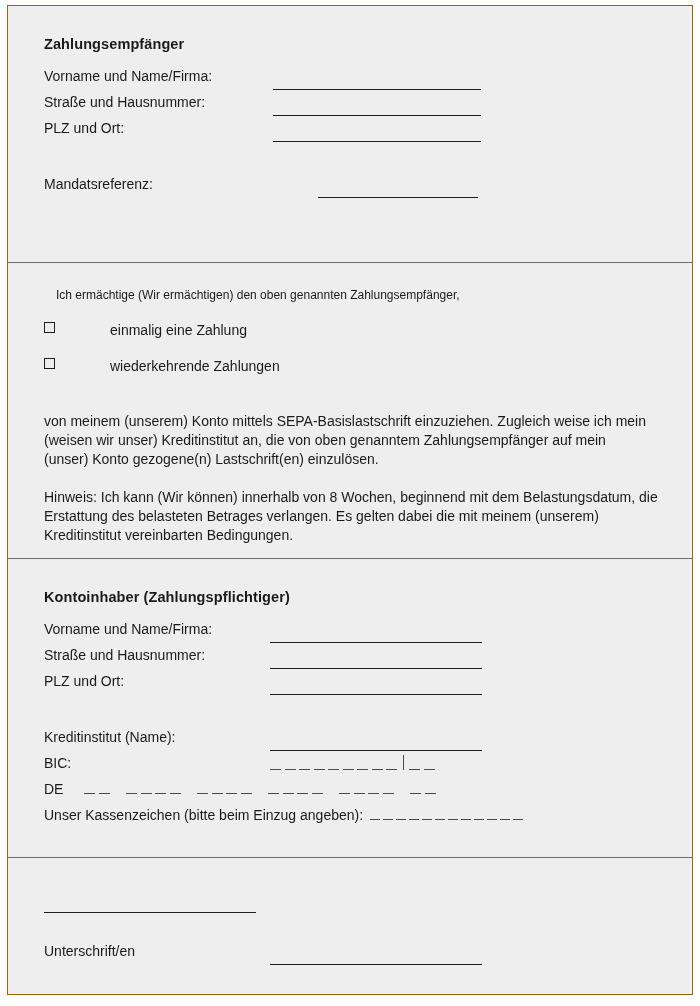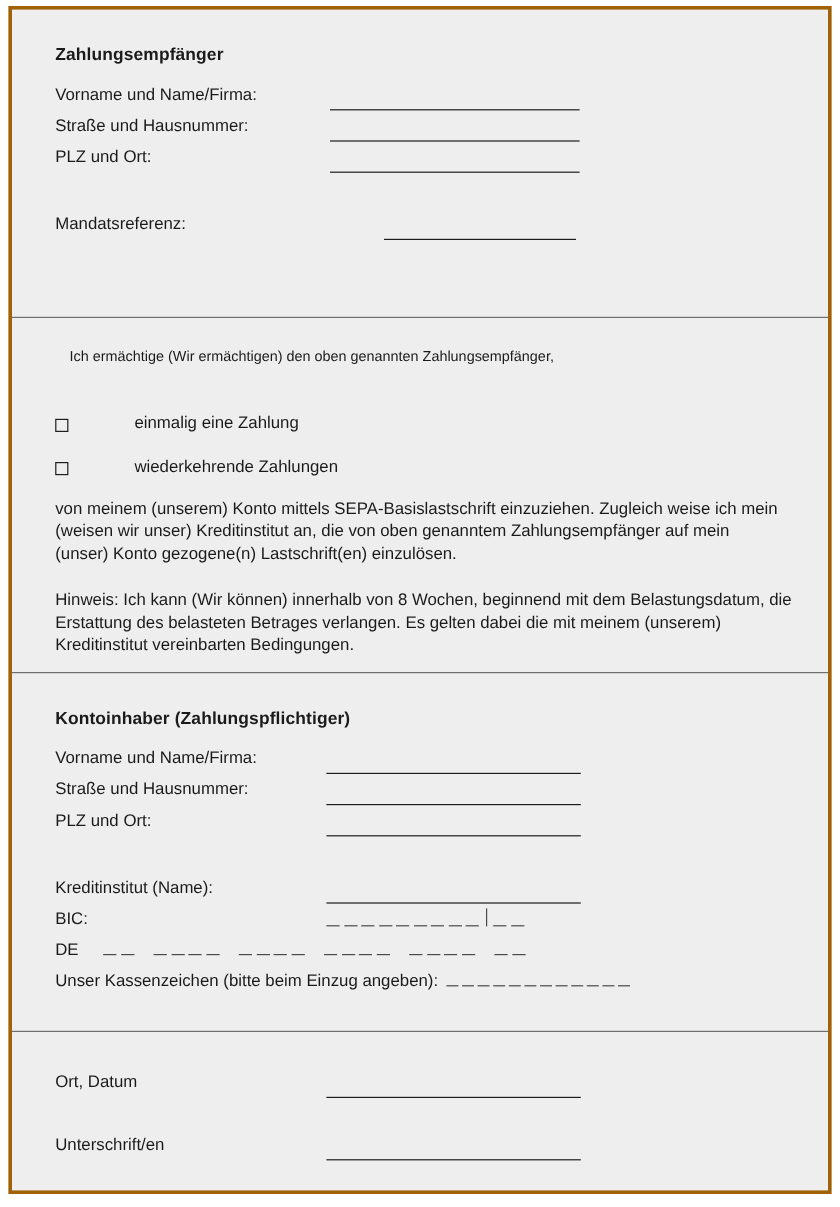--- a/index.html
+++ b/index.html
@@ -15,21 +15,21 @@
     -webkit-font-smoothing: antialiased;
   }
 
   .form-sheet {
     position: absolute;
     left: 7px;
     top: 5px;
     width: 686px;
     height: 990px;
     background: #eeeeee;
-    border: 3px solid #a16207;
+    border: 1px solid #a16207;
     box-sizing: border-box;
     overflow: hidden;
   }
 
   .section {
     position: relative;
     box-sizing: border-box;
   }
   .section + .section {
     border-top: 1px solid #6e6e6e;
@@ -84,21 +84,21 @@
   .lbl-sign { width: 226px; }
   .rule-sign { width: 212px; }
 
   
   .auth-lead {
     font-size: 12px;
     margin: 0 0 20px 12px;
   }
   .check-row {
     display: flex;
-    align-items: flex-end;
+    align-items: flex-start;
     height: 36px;
   }
   .checkbox {
     width: 11px;
     height: 11px;
     border: 1.5px solid #1d1d1d;
     background: #eeeeee;
     box-sizing: border-box;
     flex: none;
   }
@@ -295,21 +295,20 @@
           <span class="dash"></span>
           <span class="dash"></span>
           <span class="dash"></span>
           <span class="dash"></span>
         </span>
     </div>
   </div>
 
   <div class="section sec-signature">
     <div class="field-row">
-      <span class="field-label lbl-sign">Ort, Datum</span>
       <span class="rule rule-sign"></span>
     </div>
     <div class="spacer-md"></div>
     <div class="field-row">
       <span class="field-label lbl-sign">Unterschrift/en</span>
       <span class="rule rule-sign"></span>
     </div>
   </div>
 
 </div>

